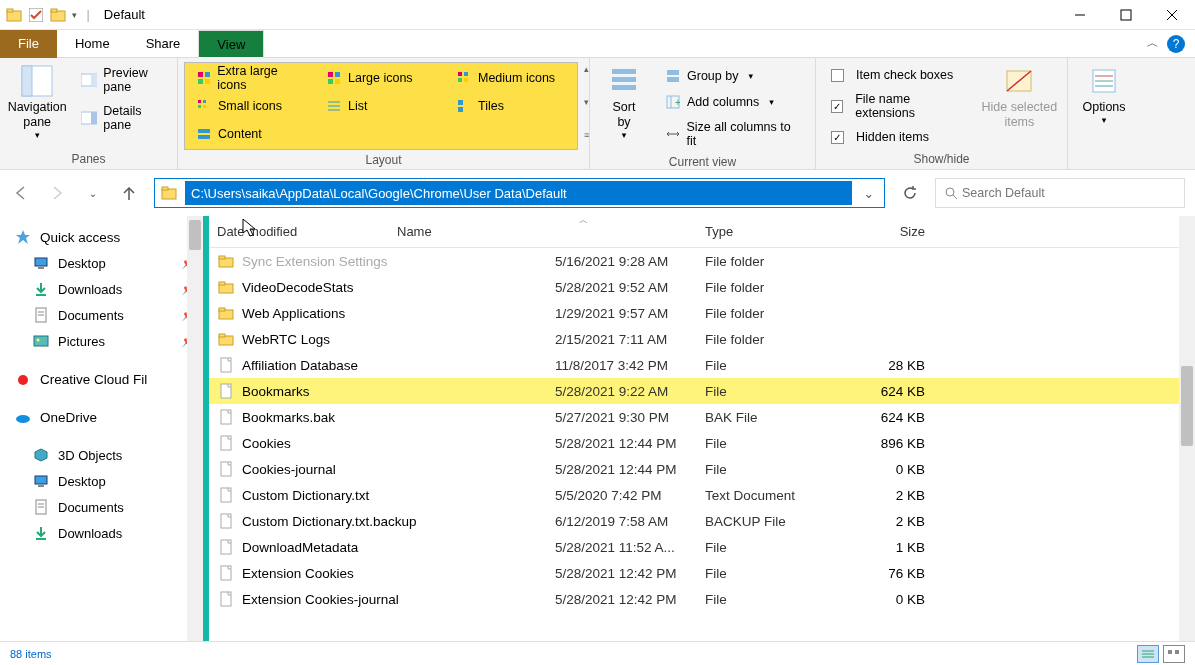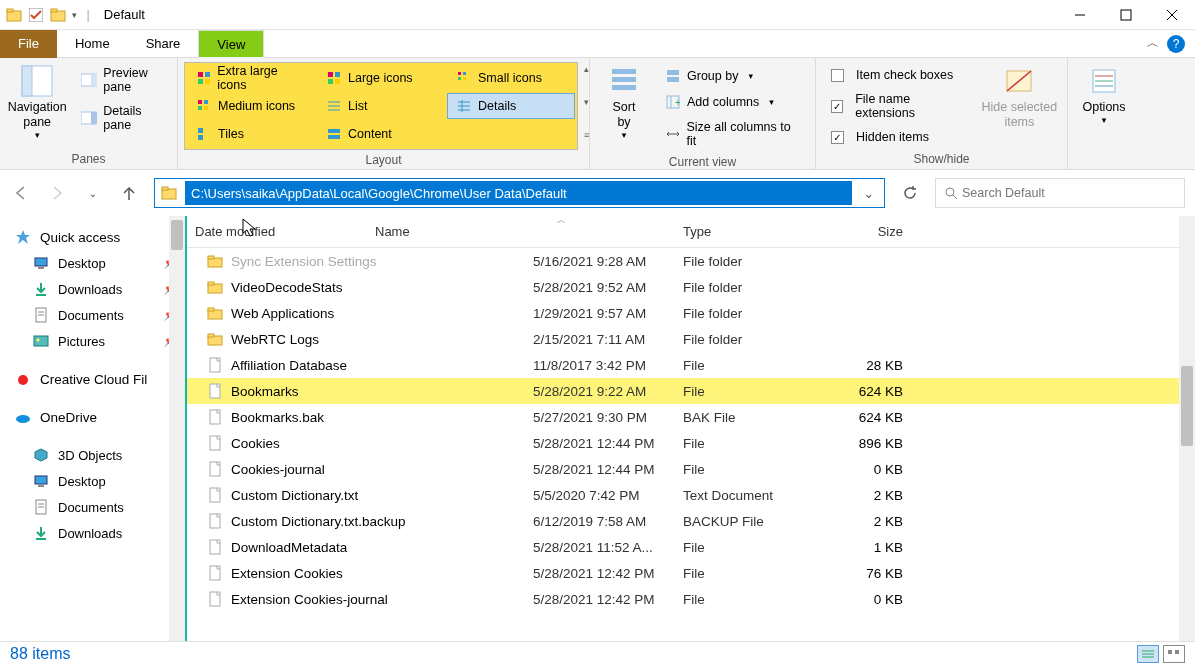--- a/index.html
+++ b/index.html
@@ -11,21 +11,21 @@
   .tb-icon { width: 16px; height: 16px; display: flex; align-items: center; justify-content: center; }
   .tb-sep { color: #aaa; padding: 0 4px; }
   .tb-title { padding-left: 4px; font-size: 13px; }
   .tb-controls { margin-left: auto; display: flex; }
   .tb-btn { width: 46px; height: 30px; display: flex; align-items: center; justify-content: center; font-size: 14px; }
 
   
   .ribbontabs { display: flex; align-items: center; height: 28px; border-bottom: 1px solid #dcdcdc; }
   .ribtab { padding: 0 18px; height: 28px; display: flex; align-items: center; font-size: 13px; cursor: pointer; }
   .ribtab.file { background: #9c6a1f; color: #fff; }
-  .ribtab.active { background: #84cc16; border-top: 1px solid #dcdcdc; border-left: 1px solid #dcdcdc; border-right: 1px solid #dcdcdc; border-bottom: 1px solid #f4f4f4; margin-bottom: -1px; }
+  .ribtab.active { background: #15803d; border-top: 1px solid #dcdcdc; border-left: 1px solid #dcdcdc; border-right: 1px solid #dcdcdc; border-bottom: 1px solid #f4f4f4; margin-bottom: -1px; }
   .rib-spacer { flex: 1; }
   .rib-chevron { padding: 0 8px; color: #555; }
   .rib-help { width: 18px; height: 18px; border-radius: 50%; background: #0078d4; color: #fff; display: flex; align-items: center; justify-content: center; font-size: 12px; margin-right: 10px; }
 
   
   .ribbon { display: flex; background: #f4f4f4; height: 112px; border-bottom: 1px solid #dcdcdc; }
   .group { border-right: 1px solid #dcdcdc; padding: 4px 6px 0 6px; display: flex; flex-direction: column; }
   .group-body { flex: 1; display: flex; align-items: flex-start; gap: 4px; }
   .group-label { text-align: center; font-size: 12px; color: #555; padding: 3px 0; }
   .big-btn { display: flex; flex-direction: column; align-items: center; justify-content: center; padding: 2px 6px; cursor: pointer; min-width: 56px; }
@@ -49,52 +49,52 @@
   .addr .path { flex:1; background:#0078d4; color:#fff; font-size:13px; padding:4px 6px; height: 24px; margin: 2px; display:flex; align-items:center; }
   .addr .drop { padding: 0 10px; color:#555; }
   .searchbox { display:flex; align-items:center; border:1px solid #ddd; width:250px; height:30px; padding:0 8px; gap:4px; color:#777; }
   .refresh { width:22px; height:22px; display:flex;align-items:center;justify-content:center; color:#555;}
 
   
   .cursor-ov { position:absolute; left:240px; top:218px; font-size:18px; pointer-events:none; z-index:50; }
 
   
   .content { display:flex; height: calc(665px - 30px - 28px - 112px - 46px - 24px); position:relative; }
-  .sidebar { width:187px; border-right:2px solid #14b8a6; padding-top:8px; overflow:hidden; position:relative; }
+  .sidebar { width:209px; border-right:6px solid #14b8a6; padding-top:8px; overflow:hidden; position:relative; }
   .sidebar .scrollbar { position:absolute; right:0; top:0; width:16px; height:100%; background:#f0f0f0;}
   .sidebar .thumb { position:absolute; right:2px; top:4px; width:12px; height:30px; background:#c0c0c0; border-radius:2px;}
   .tree-item { display:flex; align-items:center; gap:8px; padding:4px 6px 4px 14px; font-size:13.5px; cursor:pointer; }
   .tree-item .ic { width:18px; height:18px; display:flex;align-items:center;justify-content:center;}
   .tree-item.sub { padding-left:32px; font-size:13px; }
   .tree-item .pin { margin-left:auto; color:#888; font-size:12px; width:16px;}
   .tree-gap { height:12px; }
 
   
   .listing { flex:1; position:relative; }
   .cols { display:flex; border-bottom:1px solid #e6e6e6; font-size:13px; color:#333; padding: 4px 0; }
   .col { padding:4px 8px; display:flex; align-items:center; gap:6px;}
   .col.name { flex:0 0 338px; padding-left:38px;}
   .col.date { flex:0 0 150px; }
   .col.type { flex:0 0 146px; }
   .col.size { flex:0 0 90px; justify-content:flex-end;}
   .rows { overflow:hidden; }
   .row { display:flex; font-size:13.5px; padding: 3px 0; align-items:center; }
   .row .c { padding: 2px 8px; }
-  .row .c.name { flex:0 0 338px; padding-left:20px; display:flex; align-items:center; gap:8px;}
+  .row .c.name { flex:0 0 338px; padding-left:9px; display:flex; align-items:center; gap:8px;}
   .row .c.date { flex:0 0 150px; color:#333;}
   .row .c.type { flex:0 0 146px; color:#333;}
   .row .c.size { flex:0 0 90px; text-align:right;}
   .row.hl { background:#fff47a; }
   .row .file-ic { width:16px; height:16px; display:flex;align-items:center;justify-content:center;}
   .listing .scrollbar { position:absolute; right:0; top:0; width:16px; height:100%; background:#f0f0f0;}
   .listing .thumb { position:absolute; right:2px; top:150px; width:12px; height:80px; background:#c0c0c0; border-radius:2px;}
   .dim { color:#aaa; }
 
   
-  .status { height:24px; border-top:1px solid #e0e0e0; display:flex; align-items:center; padding:0 10px; font-size:16px; }
+  .status { height:24px; border-top:1px solid #e0e0e0; display:flex; align-items:center; padding:0 10px; font-size:11px; }
   .status .right { margin-left:auto; display:flex; gap:4px; }
   .view-toggle { width:22px; height:18px; border:1px solid #888; display:flex;align-items:center;justify-content:center;}
   .view-toggle.active { background:#cfe5f7; border-color:#5a9bd4;}
 
   svg { display:block; }
   .sortarrow { font-size:9px; color:#777; position:absolute; left:370px; top:-2px;}
 </style>
 </head>
 <body>
 
@@ -212,59 +212,48 @@
                 <rect x="8" y="1" width="5" height="5" fill="#39c"></rect>
                 <rect x="1" y="8" width="5" height="5" fill="#3c6"></rect>
                 <rect x="8" y="8" width="5" height="5" fill="#fc0"></rect>
               </svg>
             </span>
             <span>Large icons</span>
           </div>
         <div class="layout-cell small-btn">
             <span class="icon">
               <svg width="14" height="14">
+                <rect x="1" y="1" width="4" height="4" fill="#d06"></rect>
+                <rect x="7" y="1" width="4" height="4" fill="#39c"></rect>
+                <rect x="1" y="7" width="4" height="4" fill="#3c6"></rect>
+                <rect x="7" y="7" width="4" height="4" fill="#fc0"></rect>
+              </svg>
+            </span>
+            <span>Medium icons</span>
+          </div>
+        <div class="layout-cell small-btn">
+            <span class="icon">
+              <svg width="14" height="14">
                 <rect x="1" y="1" width="3" height="3" fill="#d06"></rect>
                 <rect x="6" y="1" width="3" height="3" fill="#39c"></rect>
                 <rect x="1" y="6" width="3" height="3" fill="#3c6"></rect>
                 <rect x="6" y="6" width="3" height="3" fill="#fc0"></rect>
               </svg>
             </span>
             <span>Small icons</span>
           </div>
         <div class="layout-cell small-btn">
             <span class="icon">
               <svg width="14" height="14">
-                <rect x="1" y="1" width="4" height="4" fill="#d06"></rect>
-                <rect x="7" y="1" width="4" height="4" fill="#39c"></rect>
-                <rect x="1" y="7" width="4" height="4" fill="#3c6"></rect>
-                <rect x="7" y="7" width="4" height="4" fill="#fc0"></rect>
-              </svg>
-            </span>
-            <span>Medium icons</span>
-          </div>
-        <div class="layout-cell small-btn">
-            <span class="icon">
-              <svg width="14" height="14">
                 <line x1="1" y1="3" x2="13" y2="3" stroke="#39c"></line>
                 <line x1="1" y1="7" x2="13" y2="7" stroke="#39c"></line>
                 <line x1="1" y1="11" x2="13" y2="11" stroke="#39c"></line>
               </svg>
             </span>
             <span>List</span>
-          </div>
-        <div class="layout-cell small-btn selected">
-            <span class="icon">
-              <svg width="14" height="14">
-                <line x1="1" y1="3" x2="13" y2="3" stroke="#39c"></line>
-                <line x1="1" y1="7" x2="13" y2="7" stroke="#39c"></line>
-                <line x1="1" y1="11" x2="13" y2="11" stroke="#39c"></line>
-                <line x1="5" y1="1" x2="5" y2="13" stroke="#39c"></line>
-              </svg>
-            </span>
-            <span>Details</span>
           </div>
         <div class="layout-cell small-btn">
             <span class="icon">
               <svg width="14" height="14">
                 <rect x="1" y="1" width="5" height="5" fill="#39c"></rect>
                 <rect x="1" y="8" width="5" height="5" fill="#39c"></rect>
               </svg>
             </span>
             <span>Tiles</span>
           </div>

